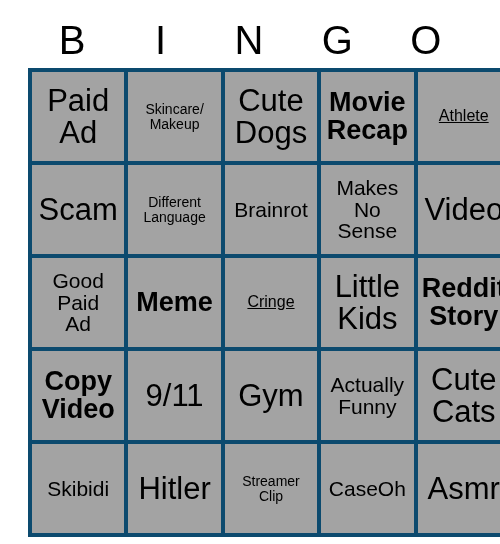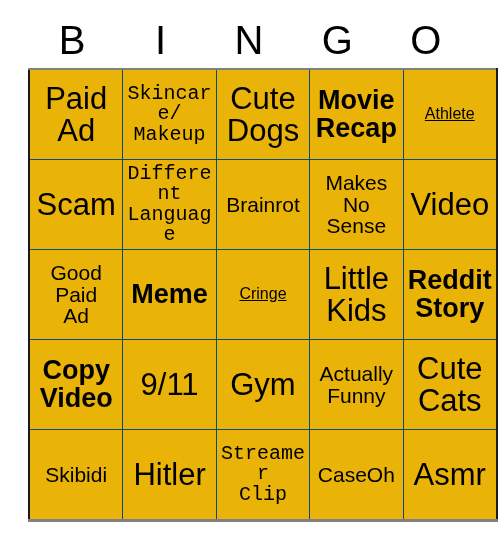--- a/index.html
+++ b/index.html
@@ -40,41 +40,41 @@
     border-collapse: collapse;
     table-layout: fixed;
     border-top: 2px solid #808080;
     border-left: 2px solid #1a1a1a;
     border-right: 2px solid #1a1a1a;
     border-bottom: 3px solid #808080;
   }
   #grid td {
     width: 88.4px;
     height: 89px;
-    border: 1px solid #0c4a6e;
+    border: 4px solid #0c4a6e;
     text-align: center;
     vertical-align: middle;
     padding: 0 2px;
-    background: #eab308;
+    background: #a3a3a3;
     color: #000000;
     overflow: hidden;
   }
   .cell-text {
     display: block;
     width: 100%;
     line-height: 1.02;
     white-space: pre-line;
     word-break: break-word;
   }
   
   .fs-xxl .cell-text { font-size: 31px; }
   .fs-xl  .cell-text { font-size: 27px; font-weight: bold; }
   .fs-l   .cell-text { font-size: 16px; text-decoration: underline; }
   .fs-m   .cell-text { font-size: 21px; }
-  .fs-s   .cell-text { font-size: 20px; font-family: Liberation Mono, monospace; }
+  .fs-s   .cell-text { font-size: 14px; }
 </style>
 </head>
 <body>
 
 <div id="card">
 
   <div id="header-row">
     <div class="header-cell">B</div>
     <div class="header-cell">I</div>
     <div class="header-cell">N</div>

